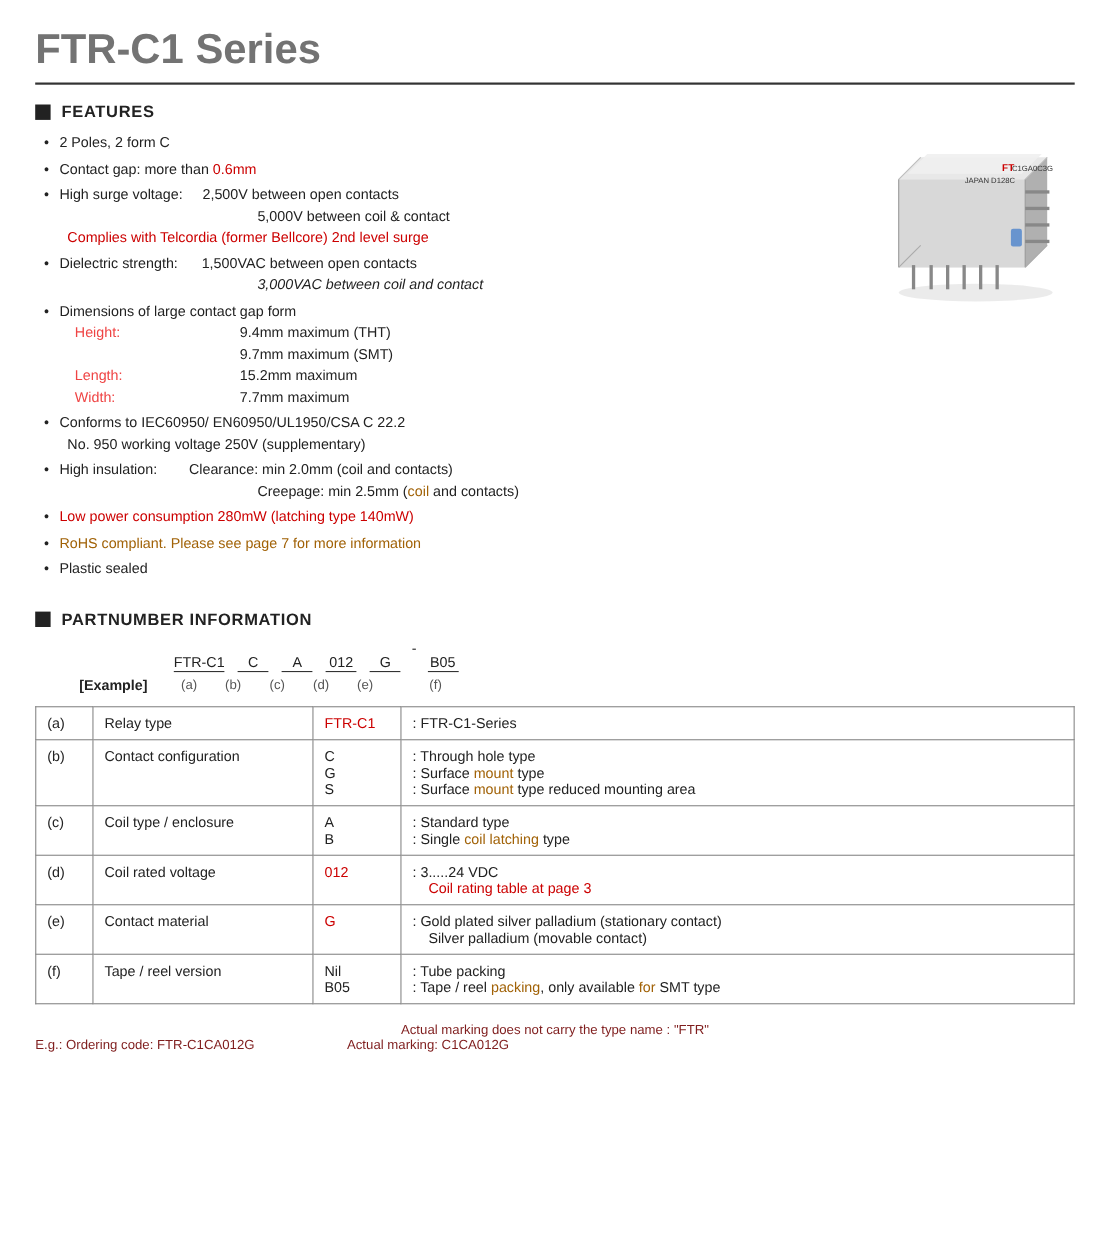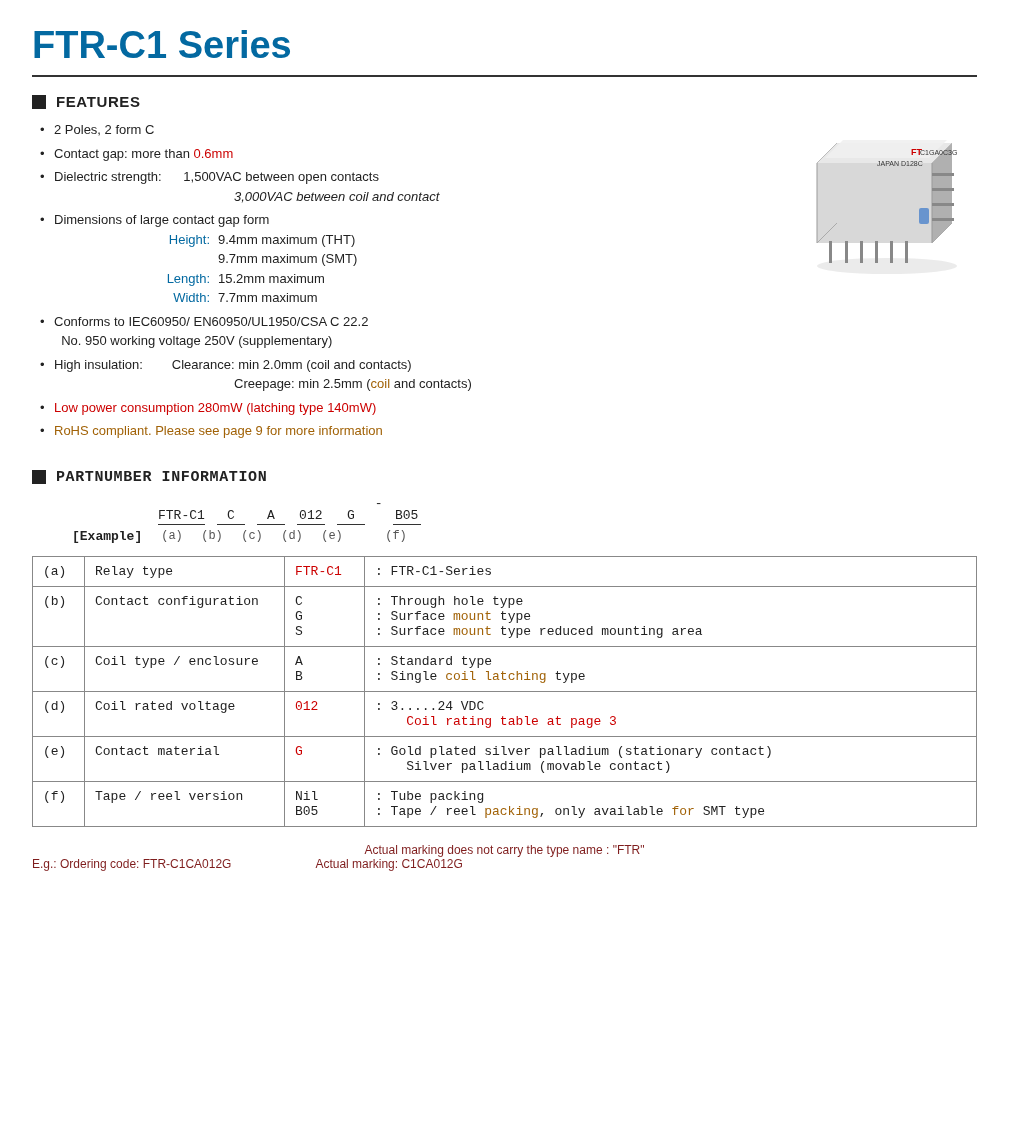--- a/index.html
+++ b/index.html
@@ -8,21 +8,21 @@
       font-size: 13px;
       color: #222;
       background: #fff;
       padding: 24px 32px;
       width: 1009px;
       min-height: 1137px;
     }
     h1 {
       font-size: 38px;
       font-weight: bold;
-      color: #0369a1;
+      color: #737373;
       margin-bottom: 8px;
     }
     hr.title-hr {
       border: none;
       border-top: 2px solid #333;
       margin-bottom: 16px;
     }
     .section-header {
       display: flex;
       align-items: center;
@@ -77,23 +77,23 @@
       color: #222;
     }
     .red { color: #cc0000; }
     .blue { color: #a16207; }
     .dim-table {
       display: grid;
       grid-template-columns: 150px 1fr;
       gap: 0;
       padding-left: 14px;
     }
-    .dim-table .label { color: #0369a1; padding-right: 8px; text-align: right; }
+    .dim-table .label { color: #ef4444; padding-right: 8px; }
     .dim-table .value { }
-    .pn-section { margin-bottom: 16px; font-family: Liberation Mono, monospace; }
+    .pn-section { margin-bottom: 16px; }
     .pn-part {
       text-align: center;
       min-width: 40px;
       padding: 0 6px;
     }
     .pn-part .pn-value {
       font-size: 13px;
       border-bottom: 1.5px solid #333;
       padding-bottom: 1px;
       margin-bottom: 2px;
@@ -157,20 +157,25 @@
     <ul class="feat-list">
 
       <li>
         <span>2 Poles, 2 form C</span>
       </li>
 
       <li>
         <span>Contact gap: more than <span class="red">0.6mm</span></span>
       </li>
 
+      <li>
+        <span>High surge voltage:&nbsp;&nbsp;&nbsp;&nbsp;&nbsp;2,500V between open contacts</span><br>
+        <span style="padding-left:180px;">5,000V between coil &amp; contact</span><br>
+        <span class="red" style="padding-left:0;">&nbsp;&nbsp;Complies with Telcordia (former Bellcore) 2nd level surge</span>
+      </li>
 
       <li>
         <span>Dielectric strength:&nbsp;&nbsp;&nbsp;&nbsp;&nbsp;&nbsp;1,500VAC between open contacts</span><br>
         <span style="padding-left:180px;font-style:italic;">3,000VAC between coil and contact</span>
       </li>
 
       <li>
         <span>Dimensions of large contact gap form</span><br>
         <div class="dim-table">
           <span class="label red">Height:</span>
@@ -192,23 +197,26 @@
       <li>
         <span>High insulation:&nbsp;&nbsp;&nbsp;&nbsp;&nbsp;&nbsp;&nbsp;&nbsp;Clearance: min 2.0mm (coil and contacts)</span><br>
         <span style="padding-left:180px;">Creepage: min 2.5mm (<span class="blue">coil</span> and contacts)</span>
       </li>
 
       <li>
         <span class="red">Low power consumption 280mW (latching type 140mW)</span>
       </li>
 
       <li>
-        <span class="blue">RoHS compliant. Please see page 9 for more information</span>
-      </li>
-
+        <span class="blue">RoHS compliant. Please see page 7 for more information</span>
+      </li>
+
+      <li>
+        <span>Plastic sealed</span>
+      </li>
     </ul>
   </div>
 
   <div class="relay-image">
     <svg class="relay-svg" viewBox="0 0 220 180" xmlns="http://www.w3.org/2000/svg">
 
       <ellipse cx="130" cy="168" rx="70" ry="8" fill="#ddd" opacity="0.6"></ellipse>
 
       <polygon points="60,145 175,145 195,125 80,125" fill="#c8c8c8"></polygon>
 

